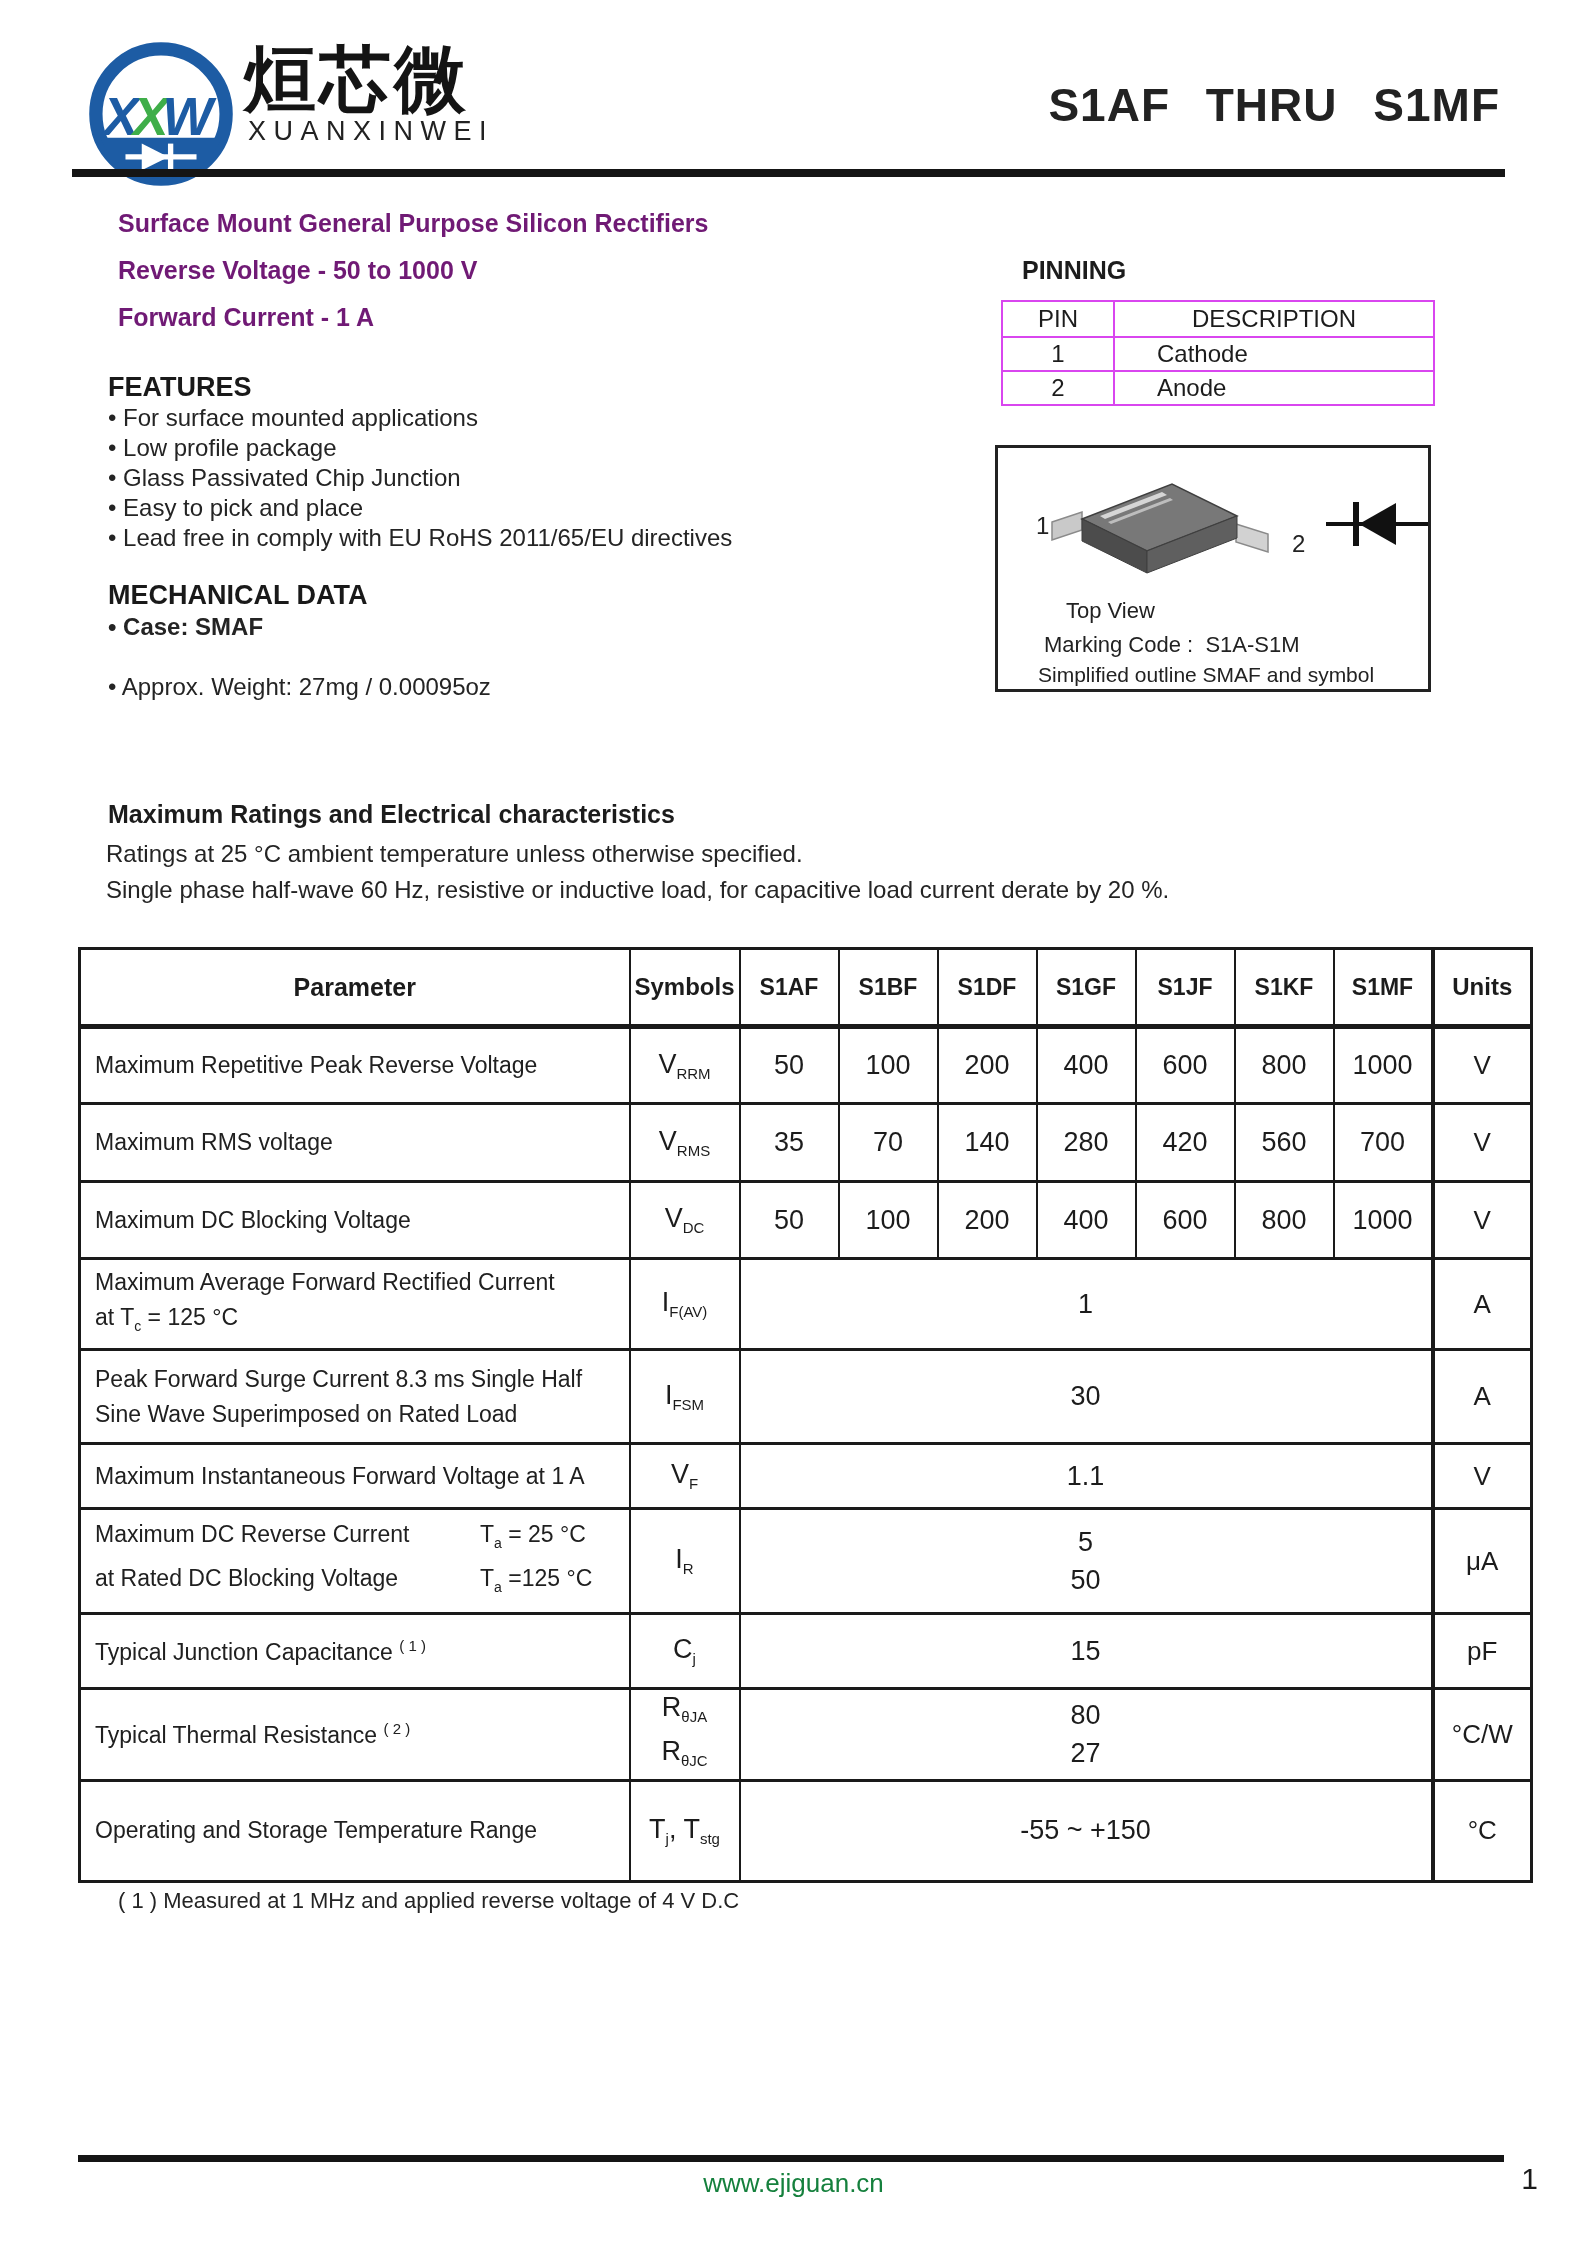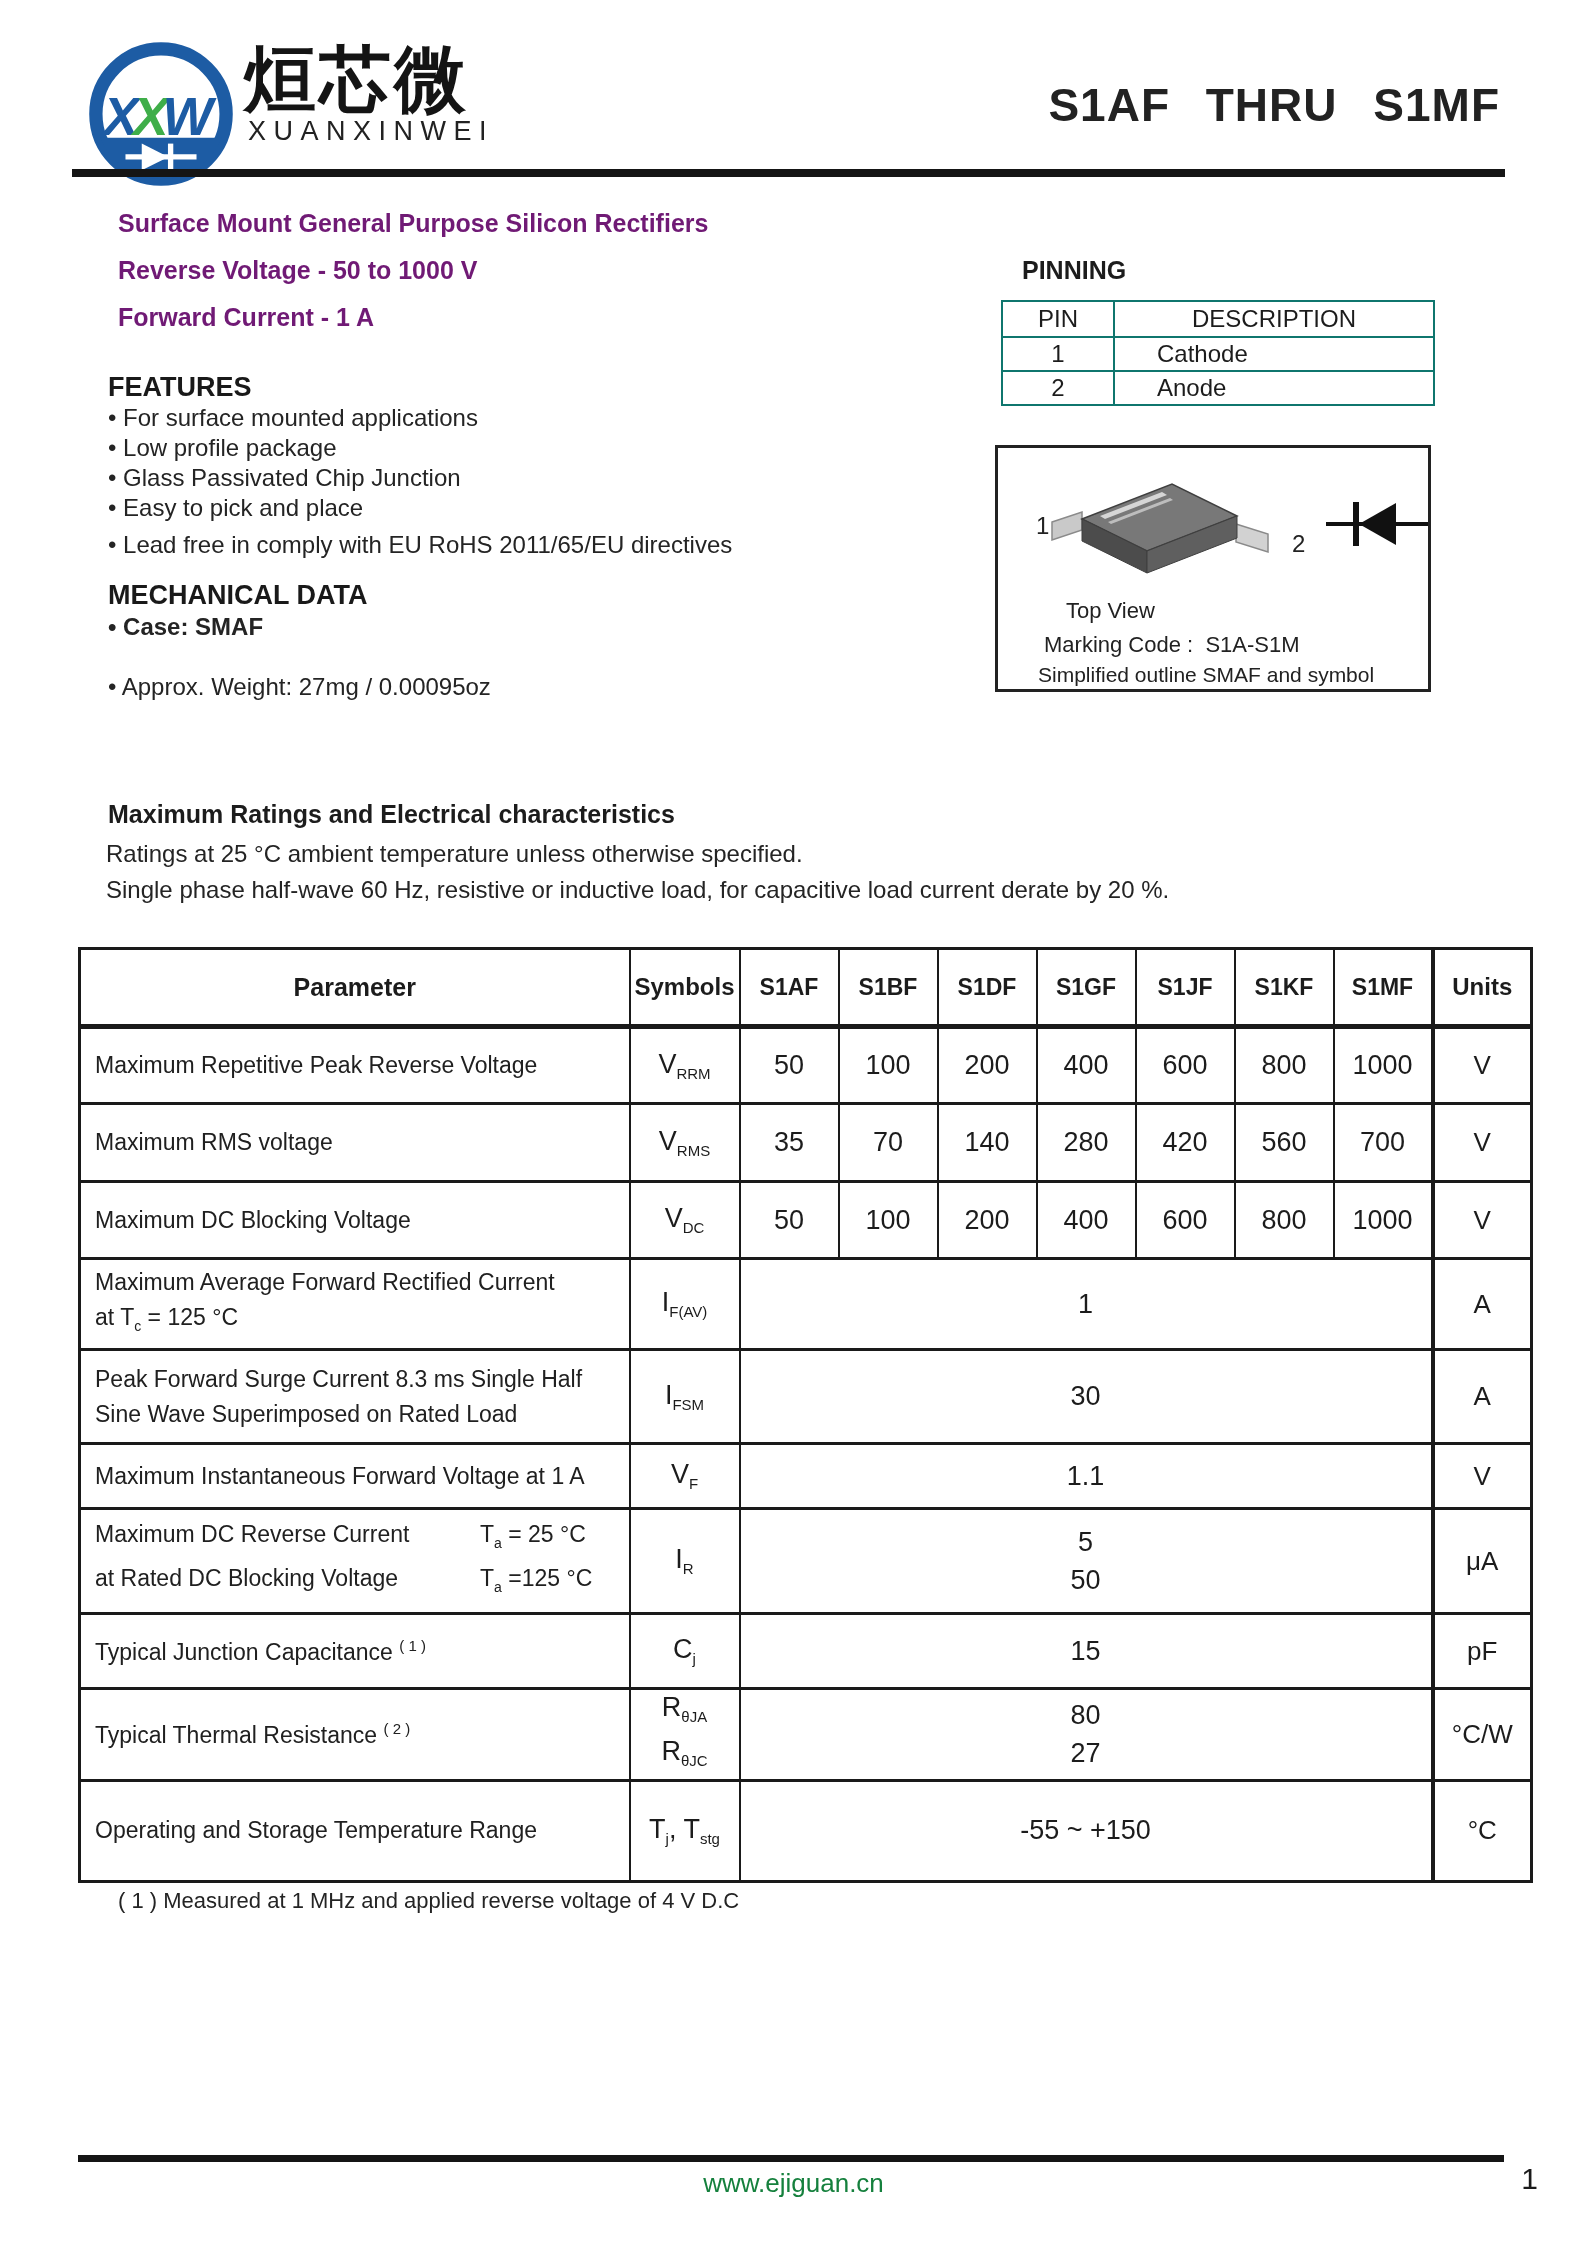--- a/index.html
+++ b/index.html
@@ -19,21 +19,21 @@
 
   
   .intro-line { left:118px; font-size:25px; font-weight:700; color:#701a75; }
   .sec-heading { left:108px; font-size:27px; font-weight:700; color:#191919; }
   .bullet-item { left:108px; font-size:24px; color:#242424; }
   .bullet-item::before { content:"• "; }
 
   
   .pinning-heading { left:1022px; top:256px; font-size:25px; font-weight:700; }
   .pin-table { left:1001px; top:300px; width:432px; border-collapse:collapse; table-layout:fixed; }
-  .pin-table th, .pin-table td { border:2px solid #0f766e; font-size:24px; font-weight:400; }
+  .pin-table th, .pin-table td { border:2px solid #d946ef; font-size:24px; font-weight:400; }
   .pin-table th { height:36px; }
   .pin-table td { height:34px; }
   .pin-col { text-align:center; }
   .desc-head { text-align:center; }
   .desc-cell { text-align:left; padding-left:42px; }
 
   
   .package-box { left:995px; top:445px; width:436px; height:247px; border:3px solid #222; }
   .pkg-caption { position:absolute; font-size:22px; color:#222; }
 
@@ -102,21 +102,21 @@
 
   <div class="abs intro-line" style="top:209px;">Surface Mount General Purpose Silicon Rectifiers</div>
   <div class="abs intro-line" style="top:256px;">Reverse Voltage - 50 to 1000 V</div>
   <div class="abs intro-line" style="top:303px;">Forward Current - 1 A</div>
 
   <div class="abs sec-heading" style="top:372px;">FEATURES</div>
   <div class="abs bullet-item" style="top:404px;">For surface mounted applications</div>
   <div class="abs bullet-item" style="top:434px;">Low profile package</div>
   <div class="abs bullet-item" style="top:464px;">Glass Passivated Chip Junction</div>
   <div class="abs bullet-item" style="top:494px;">Easy to pick and place</div>
-  <div class="abs bullet-item" style="top:524px;margin-top:7px;">Lead free in comply with EU RoHS 2011/65/EU directives</div>
+  <div class="abs bullet-item" style="top:524px;">Lead free in comply with EU RoHS 2011/65/EU directives</div>
 
   <div class="abs sec-heading" style="top:580px;">MECHANICAL DATA</div>
   <div class="abs bullet-item" style="top:613px;font-weight:bold;">Case: SMAF</div>
   <div class="abs bullet-item" style="top:673px;">Approx. Weight: 27mg / 0.00095oz</div>
 
   <div class="abs pinning-heading">PINNING</div>
   <table class="abs pin-table">
     <colgroup>
         <col style="width:112px">
         <col style="width:320px">

